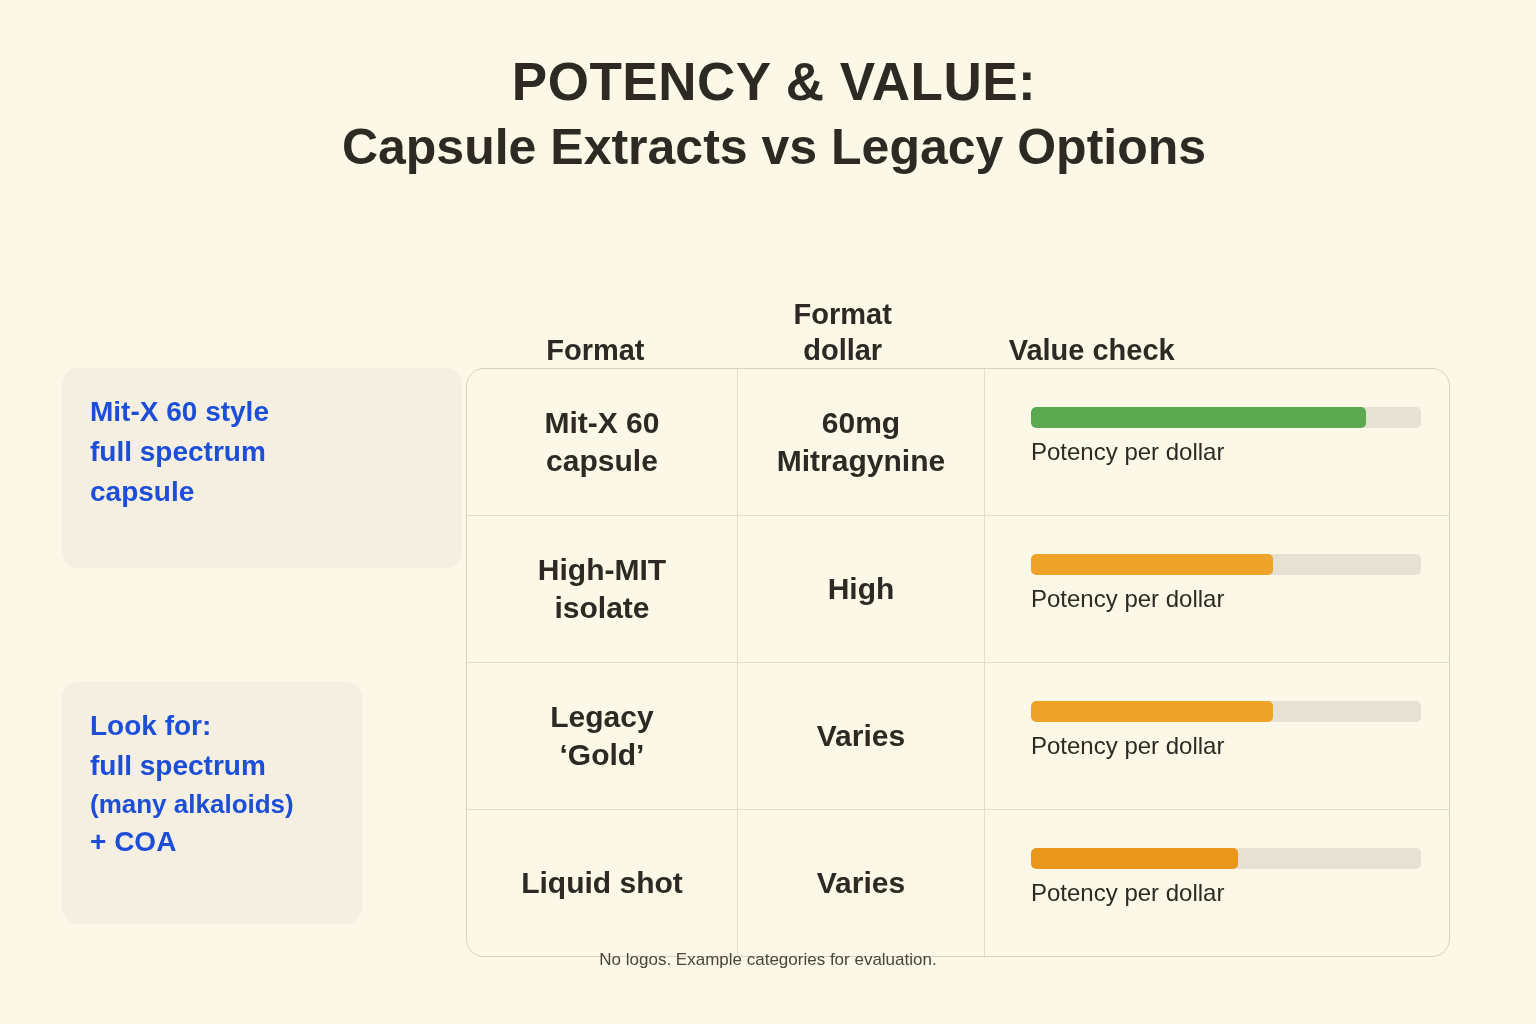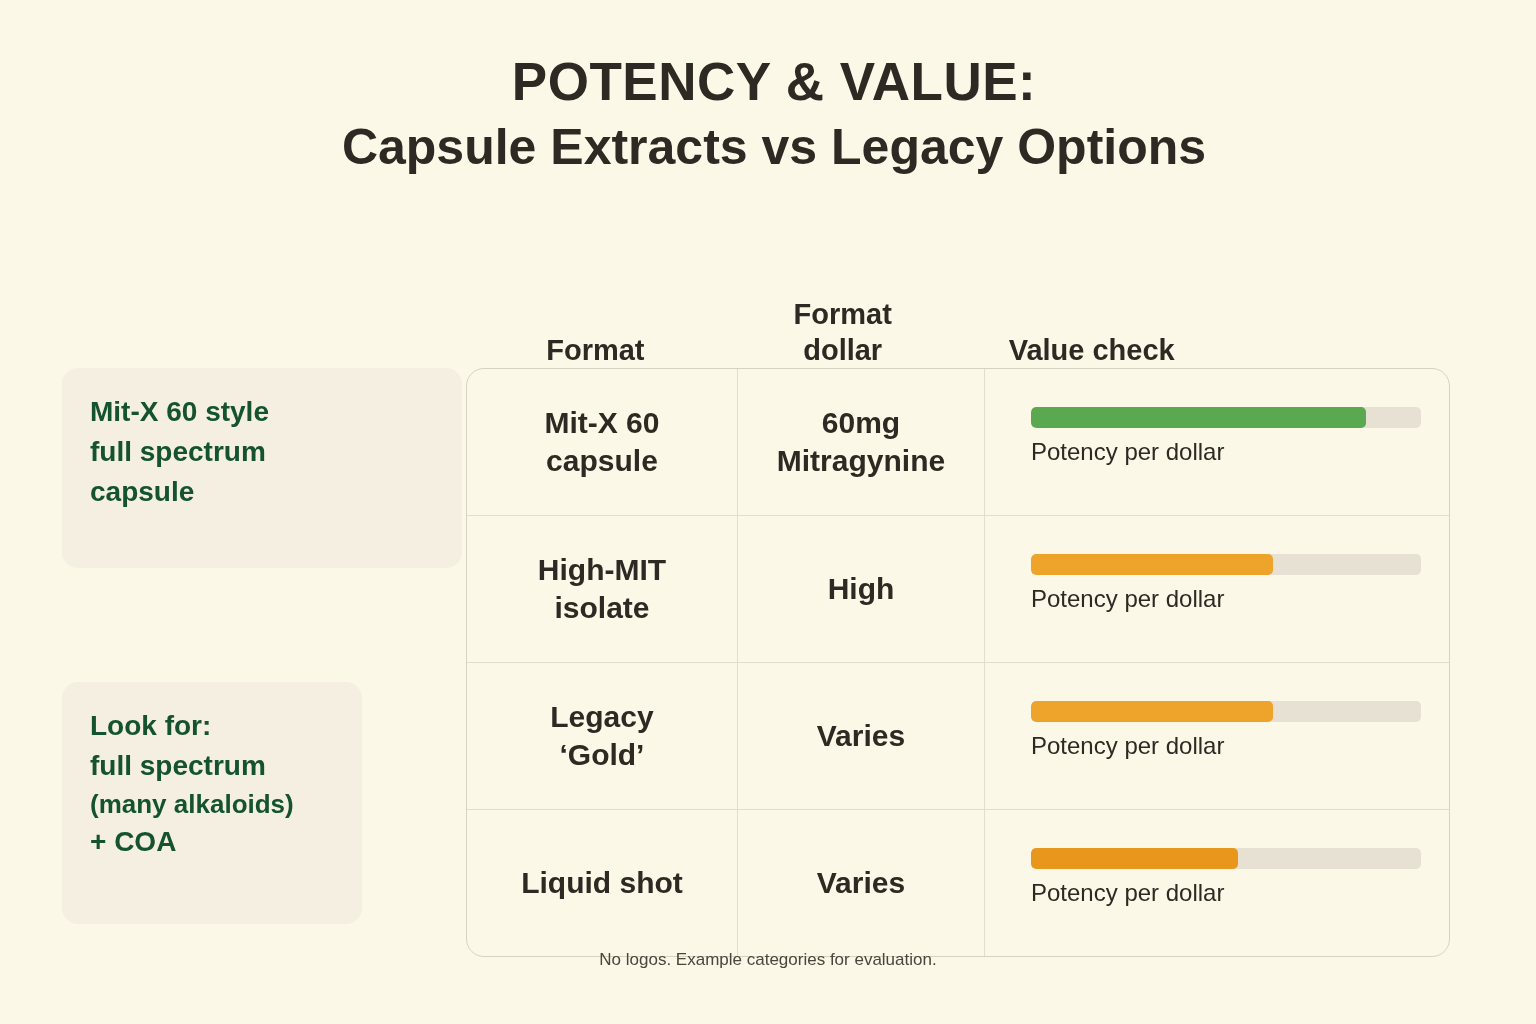--- a/index.html
+++ b/index.html
@@ -48,21 +48,21 @@
 
   
   .note {
     position: absolute;
     border-radius: 16px;
     box-sizing: border-box;
     padding: 24px 28px;
     font-size: 28px;
     line-height: 1.42;
     font-weight: bold;
-    color: #14532d;
+    color: #1d4ed8;
   }
   .note-1 {
     left: 62px;
     top: 368px;
     width: 400px;
     height: 200px;
     background: #f4efe0;
   }
   .note-2 {
     left: 62px;

